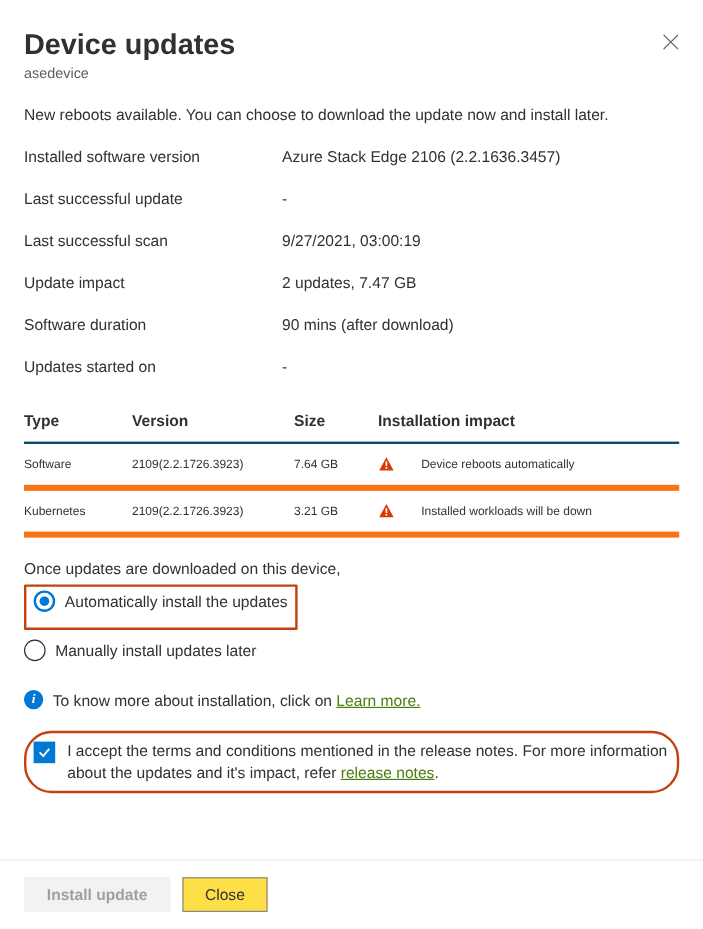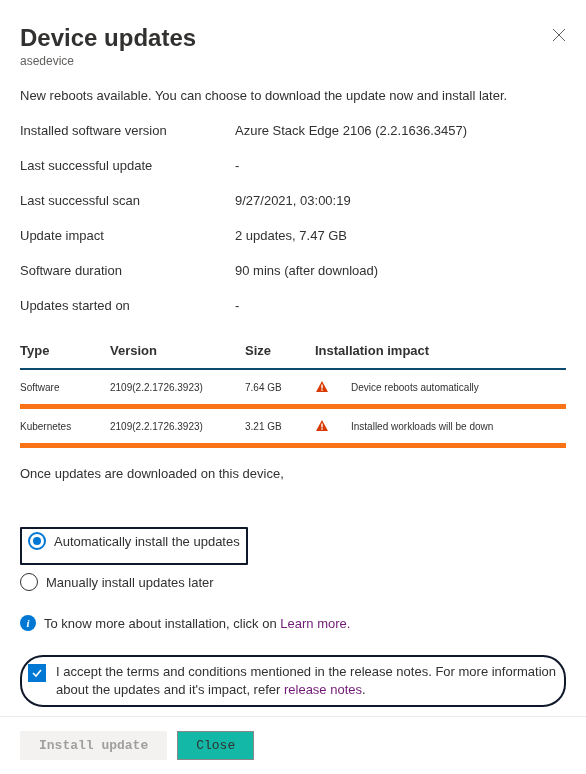--- a/index.html
+++ b/index.html
@@ -20,36 +20,36 @@
     .intro { font-size: 13px; color: #323130; margin-bottom: 20px; }
     .row { display: flex; margin-bottom: 20px; }
     .row .label { width: 215px; font-size: 13px; color: #323130; }
     .row .value { font-size: 13px; color: #323130; }
     table { width: 100%; border-collapse: collapse; margin-top: 4px; margin-bottom: 18px; }
     th { text-align: left; font-weight: 600; font-size: 13px; padding: 10px 6px 10px 0; border-bottom: 2px solid #0c4a6e; }
     td { font-size: 10px; padding: 10px 6px 10px 0; border-bottom: 5px solid #f97316; }
     .impact-cell { display: flex; align-items: center; gap: 22px; }
     .warn-icon { display: inline-flex; }
     .radio-group { margin-top: 2px; }
-    .highlight-red { border: 2px solid #0f172a; border-radius: 1px; padding: 3px 6px; display: inline-block; margin-top: 24px; }
+    .highlight-red { border: 2px solid #c2410c; border-radius: 1px; padding: 3px 6px; display: inline-block; }
     .radio-row { display: flex; align-items: center; gap: 8px; margin-bottom: 10px; font-size: 13px; }
     .radio-outer { width: 18px; height: 18px; border-radius: 50%; display: inline-flex; align-items: center; justify-content: center; cursor: pointer; flex-shrink: 0; }
     .radio-outer.sel { border: 2px solid #0078d4; }
     .radio-outer.unsel { border: 1px solid #323130; }
     .radio-inner { width: 8px; height: 8px; border-radius: 50%; background: #0078d4; }
     .info-row { display: flex; align-items: center; gap: 8px; font-size: 13px; margin-top: 24px; margin-bottom: 18px; }
     .info-icon { width: 16px; height: 16px; border-radius: 50%; background: #0078d4; color: #fff; display: inline-flex; align-items: center; justify-content: center; font-size: 11px; font-weight: bold; font-style: italic; font-family: Georgia, serif; flex-shrink: 0; }
-    .link { color: #701a75; cursor: pointer; }
+    .link { color: #4d7c0f; cursor: pointer; text-decoration: underline; }
     .terms-block { display: flex; gap: 10px; font-size: 13px; line-height: 1.4; padding: 6px; }
     .terms-block.highlight-red { display: flex; border-radius: 23px; }
     .checkbox { width: 18px; height: 18px; background: #0078d4; display: inline-flex; align-items: center; justify-content: center; flex-shrink: 0; cursor: pointer; margin-top: 1px; }
     .footer { position: absolute; left: 0; right: 0; bottom: 0; border-top: 1px solid #edebe9; padding: 14px 20px; display: flex; gap: 10px; background: #fff; }
-    .btn { font-size: 13px; padding: 6px 18px; font-family: Liberation Mono, monospace; cursor: pointer; }
+    .btn { font-size: 13px; padding: 6px 18px; font-family: Liberation Sans, sans-serif; cursor: pointer; }
     .btn-primary-disabled { background: #f3f2f1; border: 1px solid #f3f2f1; color: #a19f9d; font-weight: 600; cursor: default; }
-    .btn-secondary { background: #14b8a6; border: 1px solid #8a8886; color: #323130; }
+    .btn-secondary { background: #fde047; border: 1px solid #8a8886; color: #323130; }
     th:nth-child(1), td:nth-child(1){ width: 90px;}
     th:nth-child(2), td:nth-child(2){ width: 135px;}
     th:nth-child(3), td:nth-child(3){ width: 70px;}
   </style>
 </head>
 <body>
 
 <div class="header">
   <div class="title">Device updates</div>
   <div class="close-x">
@@ -127,21 +127,21 @@
                 <rect x="6.3" y="9.3" width="1.4" height="1.4" fill="#fff"></rect>
               </svg>
             </span>
         <span>Installed workloads will be down</span>
       </div>
         </td>
     </tr>
   </tbody>
 </table>
 
-<div style="margin-bottom:22px">Once updates are downloaded on this device,</div>
+<div style="margin-bottom:6px">Once updates are downloaded on this device,</div>
 
 <div class="radio-group">
   <span class="highlight-red">
     <span class="radio-row">
       <span class="radio-outer sel">
           <span class="radio-inner"></span>
         </span>
       <span>Automatically install the updates</span>
     </span>
   </span>

